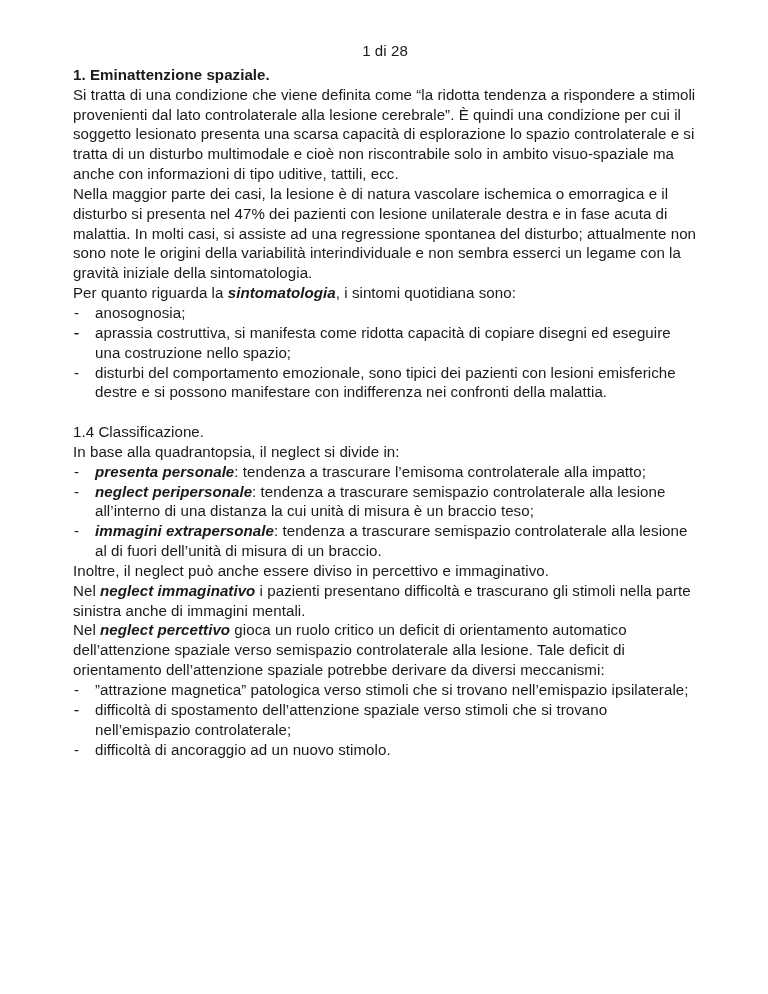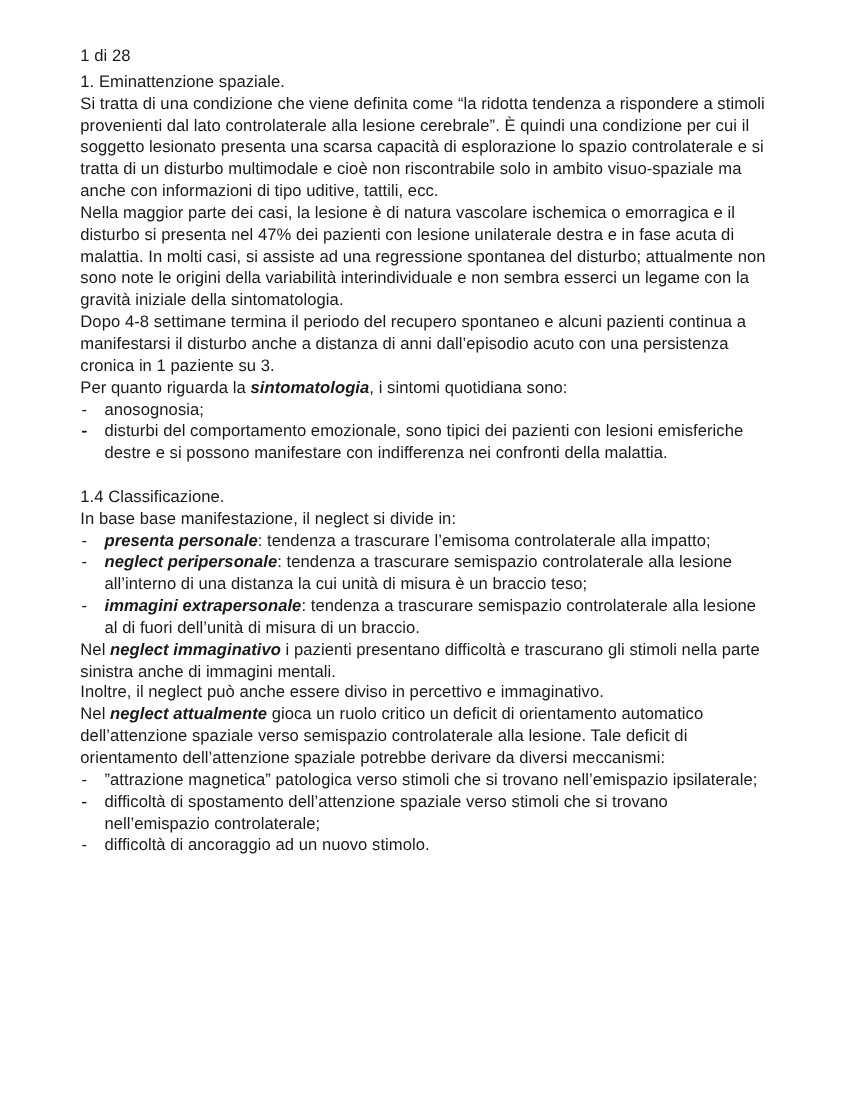--- a/index.html
+++ b/index.html
@@ -18,26 +18,26 @@
     .page {
       position: absolute;
       left: 73px;
       top: 41px;
       width: 624px;
       font-size: 15.1px;
       line-height: 19.85px;
       letter-spacing: 0.05px;
     }
     .page-number {
-      text-align: left;
+      text-align: center;
       height: 19.85px;
       margin-bottom: 4px;
     }
     .heading {
-      font-weight: normal;
+      font-weight: bold;
     }
     p {
       margin: 0;
     }
     .blank {
       height: 19.85px;
     }
     ul.dash-list {
       list-style: none;
       margin: 0;
@@ -57,44 +57,43 @@
 </head>
 <body>
 
 <div class="page">
   <div class="page-number">1 di 28</div>
 
   <div>
     <p class="heading">1. Eminattenzione spaziale.</p>
     <p>Si tratta di una condizione che viene definita come “la ridotta tendenza a rispondere a stimoli provenienti dal lato controlaterale alla lesione cerebrale”. È quindi una condizione per cui il soggetto lesionato presenta una scarsa capacità di esplorazione lo spazio controlaterale e si tratta di un disturbo multimodale e cioè non riscontrabile solo in ambito visuo-spaziale ma anche con informazioni di tipo uditive, tattili, ecc.</p>
     <p>Nella maggior parte dei casi, la lesione è di natura vascolare ischemica o emorragica e il disturbo si presenta nel 47% dei pazienti con lesione unilaterale destra e in fase acuta di malattia. In molti casi, si assiste ad una regressione spontanea del disturbo; attualmente non sono note le origini della variabilità interindividuale e non sembra esserci un legame con la gravità iniziale della sintomatologia.</p>
-    <p>Dopo 4-8 settimane termina il periodo del recupero spontaneo e alcuni pazienti continua a manifestarsi il disturbo anche a distanza di anni dall’episodio acuto con una persistenza cronica in 1 paziente su 3.</p>
     <p><span>Per quanto riguarda la </span><em>sintomatologia</em><span>, i sintomi quotidiana sono:</span></p>
     <ul class="dash-list">
       <li><span class="dash">-</span><span>anosognosia;</span></li>
       <li><span class="dash">-</span></li>
       <li><span class="dash">-</span></li>
-      <li><span class="dash">-</span></li>
+      <li><span class="dash">-</span><span>aprassia costruttiva, si manifesta come ridotta capacità di copiare disegni ed eseguire una costruzione nello spazio;</span></li>
       <li><span class="dash">-</span><span>disturbi del comportamento emozionale, sono tipici dei pazienti con lesioni emisferiche destre e si possono manifestare con indifferenza nei confronti della malattia.</span></li>
     </ul>
   </div>
 
   <div class="blank"></div>
 
   <div>
     <p>1.4 Classificazione.</p>
-    <p>In base base manifestazione, il neglect si divide in:</p>
+    <p>In base alla quadrantopsia, il neglect si divide in:</p>
     <ul class="dash-list">
       <li><span class="dash">-</span><em>presenta personale</em><span>: tendenza a trascurare l’emisoma controlaterale alla impatto;</span></li>
       <li><span class="dash">-</span><em>neglect peripersonale</em><span>: tendenza a trascurare semispazio controlaterale alla lesione all’interno di una distanza la cui unità di misura è un braccio teso;</span></li>
       <li><span class="dash">-</span><em>immagini extrapersonale</em><span>: tendenza a trascurare semispazio controlaterale alla lesione al di fuori dell’unità di misura di un braccio.</span></li>
     </ul>
+    <p>Inoltre, il neglect può anche essere diviso in percettivo e immaginativo.</p>
     <p><span>Nel </span><em>neglect immaginativo</em><span> i pazienti presentano difficoltà e trascurano gli stimoli nella parte sinistra anche di immagini mentali.</span></p>
-    <p>Inoltre, il neglect può anche essere diviso in percettivo e immaginativo.</p>
-    <p><span>Nel </span><em>neglect attualmente</em><span> gioca un ruolo critico un deficit di orientamento automatico dell’attenzione spaziale verso semispazio controlaterale alla lesione. Tale deficit di orientamento dell’attenzione spaziale potrebbe derivare da diversi meccanismi:</span></p>
+    <p><span>Nel </span><em>neglect percettivo</em><span> gioca un ruolo critico un deficit di orientamento automatico dell’attenzione spaziale verso semispazio controlaterale alla lesione. Tale deficit di orientamento dell’attenzione spaziale potrebbe derivare da diversi meccanismi:</span></p>
     <ul class="dash-list">
       <li><span class="dash">-</span><span>”attrazione magnetica” patologica verso stimoli che si trovano nell’emispazio ipsilaterale;</span></li>
       <li><span class="dash">-</span></li>
       <li><span class="dash">-</span><span>difficoltà di spostamento dell’attenzione spaziale verso stimoli che si trovano nell’emispazio controlaterale;</span></li>
       <li><span class="dash">-</span><span>difficoltà di ancoraggio ad un nuovo stimolo.</span></li>
     </ul>
   </div>
 </div>
 
 </body></html>

